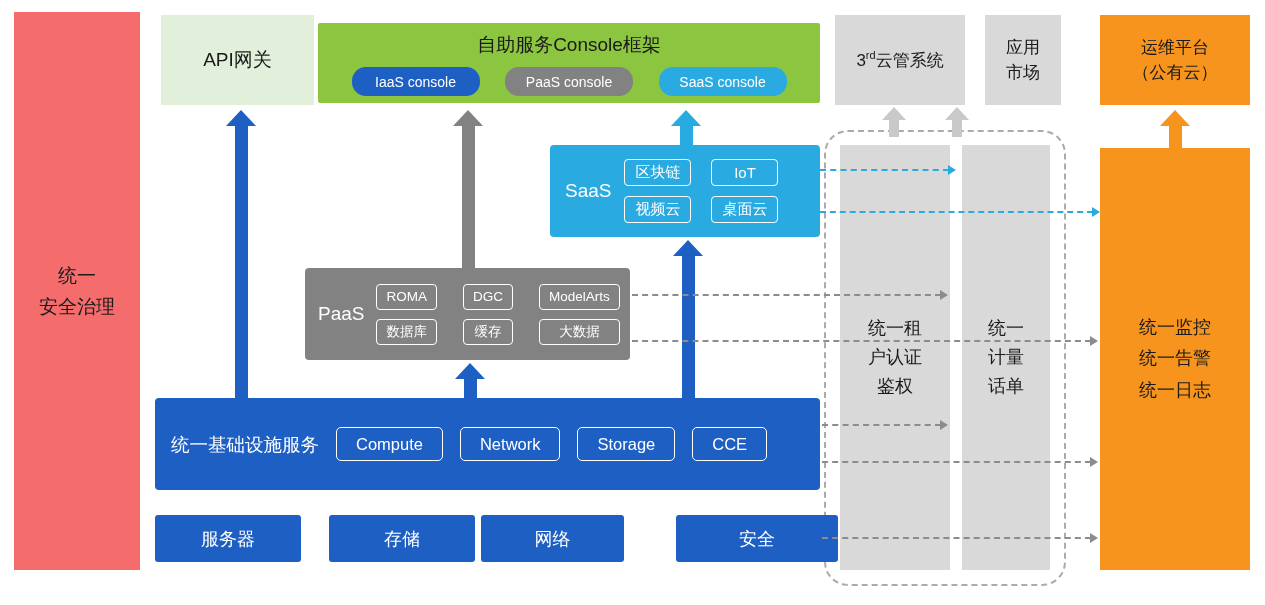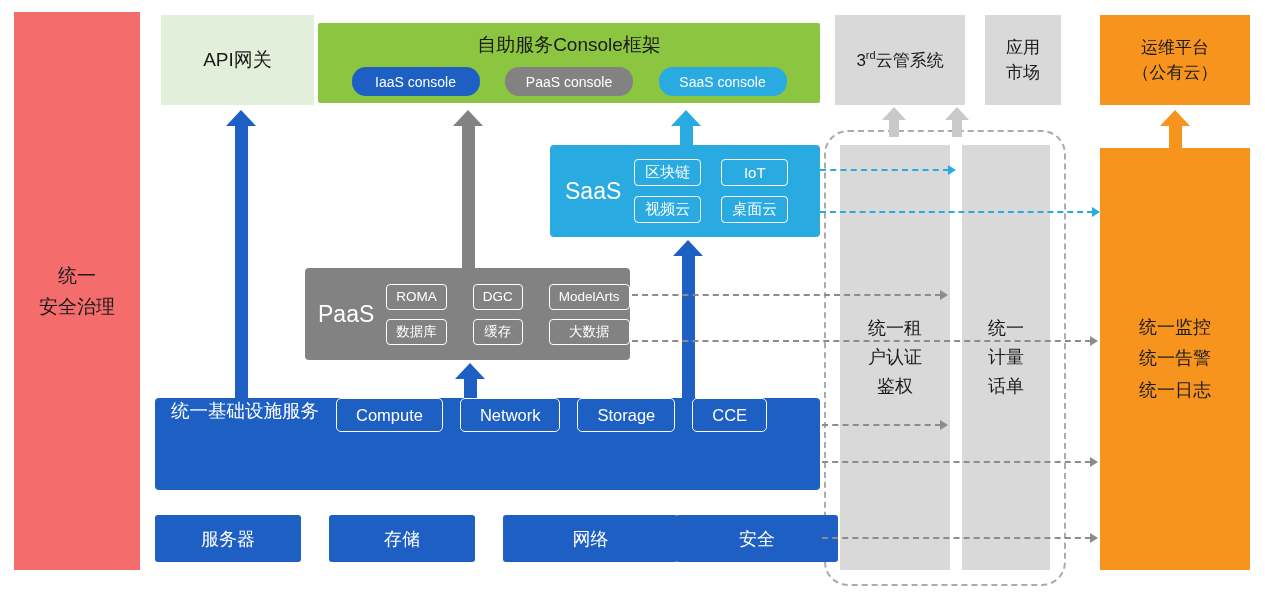--- a/index.html
+++ b/index.html
@@ -28,36 +28,36 @@
   .cms-box sup { font-size:11px; }
   .market-box { left:985px; top:15px; width:76px; height:90px; background:var(--light-gray); font-size:17px; line-height:1.5; }
   .om-box { left:1100px; top:15px; width:150px; height:90px; background:var(--orange); font-size:17px; line-height:1.5; }
 
   .dashed-frame { left:824px; top:130px; width:242px; height:456px; border:2px dashed #ABABAB; border-radius:24px; }
   .auth-bar { left:840px; top:145px; width:110px; height:425px; background:var(--light-gray); font-size:18px; line-height:1.6; }
   .meter-bar { left:962px; top:145px; width:88px; height:425px; background:var(--light-gray); font-size:18px; line-height:1.6; }
   .monitor-bar { left:1100px; top:148px; width:150px; height:422px; background:var(--orange); font-size:18px; line-height:1.75; }
 
   .saas-box { left:550px; top:145px; width:270px; height:92px; background:var(--cyan); border-radius:4px; display:flex; align-items:center; padding-left:15px; gap:13px; color:#fff; }
-  .layer-label { font-size:23px; }
+  .layer-label { font-size:19px; }
   .saas-grid { display:grid; grid-template-columns:auto auto; gap:10px 20px; }
   .chip { border:1.5px solid #fff; border-radius:4px; color:#fff; display:flex; align-items:center; justify-content:center; height:27px; font-size:15px; padding:0 10px; white-space:nowrap; }
 
   .paas-box { left:305px; top:268px; width:325px; height:92px; background:var(--gray); border-radius:4px; display:flex; align-items:center; padding-left:13px; gap:12px; color:#fff; }
   .paas-grid { display:grid; grid-template-columns:auto auto auto; gap:9px 26px; }
   .paas-grid .chip { height:26px; font-size:13.5px; padding:0 9px; }
 
-  .infra-box { left:155px; top:398px; width:665px; height:92px; background:var(--blue); border-radius:4px; display:flex; align-items:flex-start; padding-left:16px; gap:17px; color:#fff; }
+  .infra-box { left:155px; top:398px; width:665px; height:92px; background:var(--blue); border-radius:4px; display:flex; align-items:center; padding-left:16px; gap:17px; color:#fff; }
   .infra-box .layer-label { font-size:18.5px; white-space:nowrap; }
   .infra-box .chip { height:33px; font-size:16.5px; padding:16px 19px; border-radius:5px; }
 
   .hw { top:515px; height:47px; background:var(--blue); color:#fff; font-size:18px; border-radius:3px; }
   .hw1 { left:155px; width:146px; }
   .hw2 { left:329px; width:146px; }
-  .hw3 { left:503px; width:175px; }
+  .hw3 { left:481px; width:143px; }
   .hw4 { left:676px; width:162px; }
 
   .varrow { position:absolute; display:flex; flex-direction:column; align-items:center; width:30px; }
   .varrow .head { width:0; height:0; border-left:15px solid transparent; border-right:15px solid transparent; border-bottom:16px solid; }
   .varrow .shaft { width:13px; flex:1; }
   .varrow.small { width:24px; }
   .varrow.small .head { border-left-width:12px; border-right-width:12px; border-bottom-width:13px; }
   .varrow.small .shaft { width:10px; }
   .v-blue .head { border-bottom-color:var(--blue); }   .v-blue .shaft { background:var(--blue); }
   .v-gray .head { border-bottom-color:var(--gray); }   .v-gray .shaft { background:var(--gray); }

